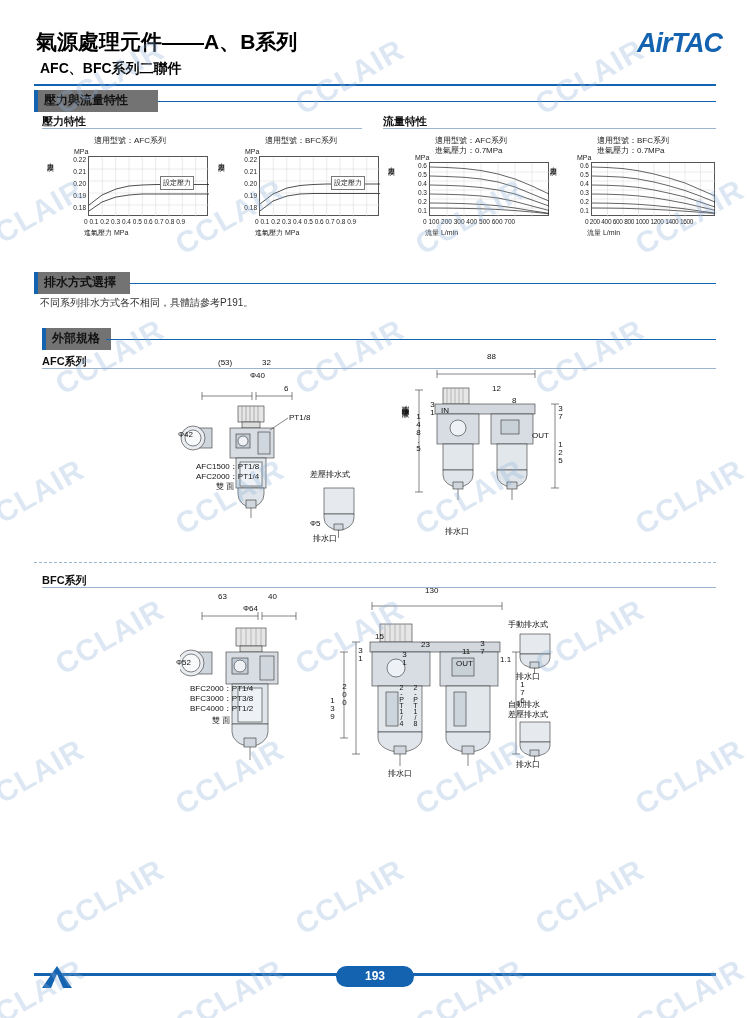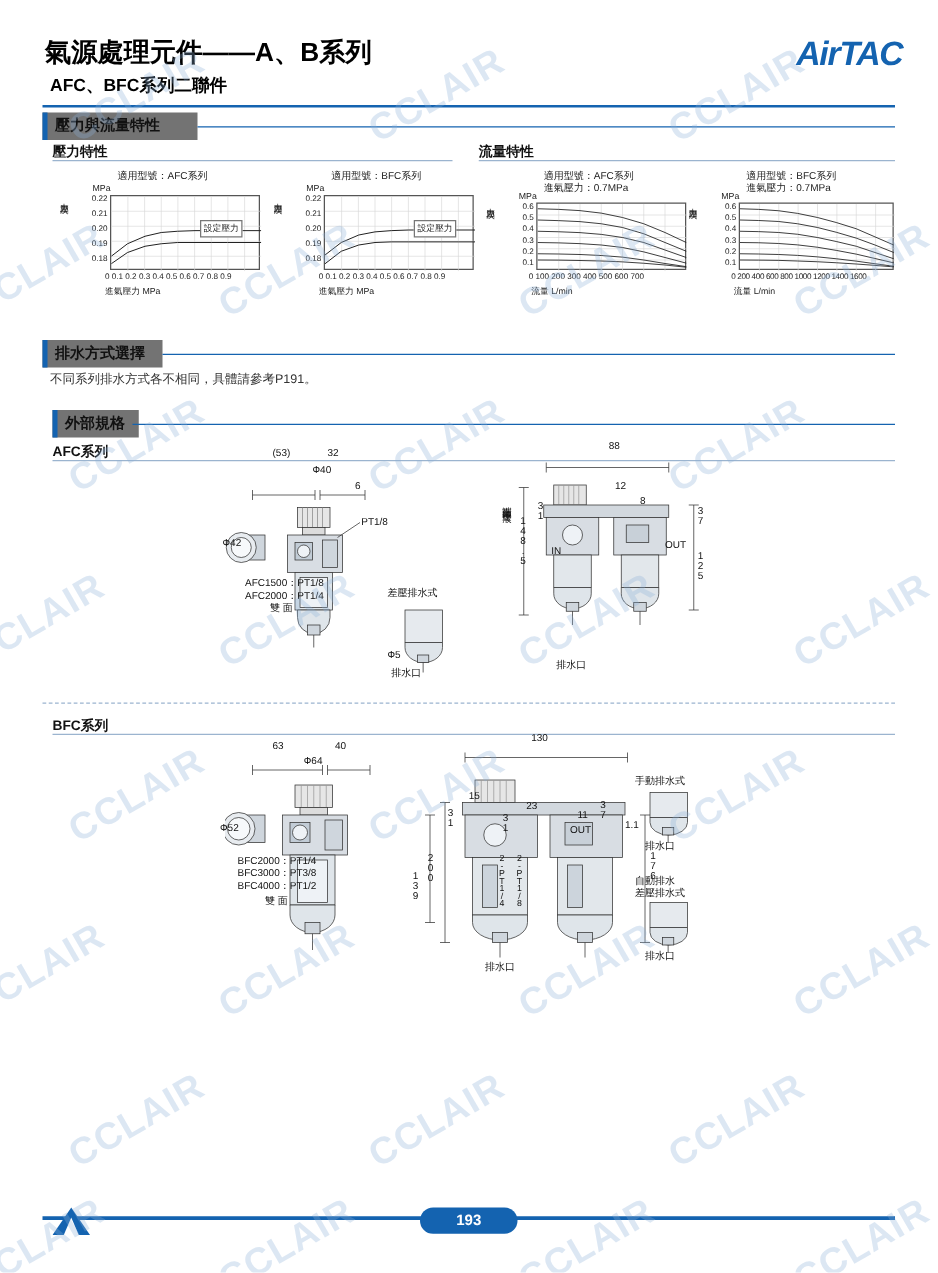--- a/index.html
+++ b/index.html
@@ -408,21 +408,21 @@
     </svg>
   </div>
   <div class="dlabel" style="left:487px; top:352px;">88</div>
   <div class="dlabel" style="left:492px; top:384px;">12</div>
   <div class="dlabel" style="left:512px; top:396px;">8</div>
   <div class="dlabel-v" style="left:428px; top:400px;">31</div>
   <div class="dlabel-v" style="left:556px; top:404px;">37</div>
   <div class="dlabel-v" style="left:556px; top:440px;">125</div>
   <div class="dlabel-v" style="left:414px; top:412px;">148.5</div>
   <div class="dlabel-v" style="left:400px; top:404px; font-size:7.5px;">液壓錶面上端</div>
-  <div class="dlabel" style="left:441px; top:436px;">IN</div>
+  <div class="dlabel" style="left:441px; top:406px;">IN</div>
   <div class="dlabel" style="left:532px; top:431px;">OUT</div>
   <div class="dlabel" style="left:445px; top:527px;">排水口</div>
 
   <div class="dash-rule" style="left:34px; top:562px; width:682px;"></div>
 
   <div class="sub-head" style="left:42px; top:573px;">BFC系列</div>
   <div class="sub-rule" style="left:42px; top:587px; width:674px;"></div>
 
   <div class="draw" style="left:180px; top:600px; width:160px; height:190px;">
     <svg width="160" height="190" viewBox="0 0 160 190">

